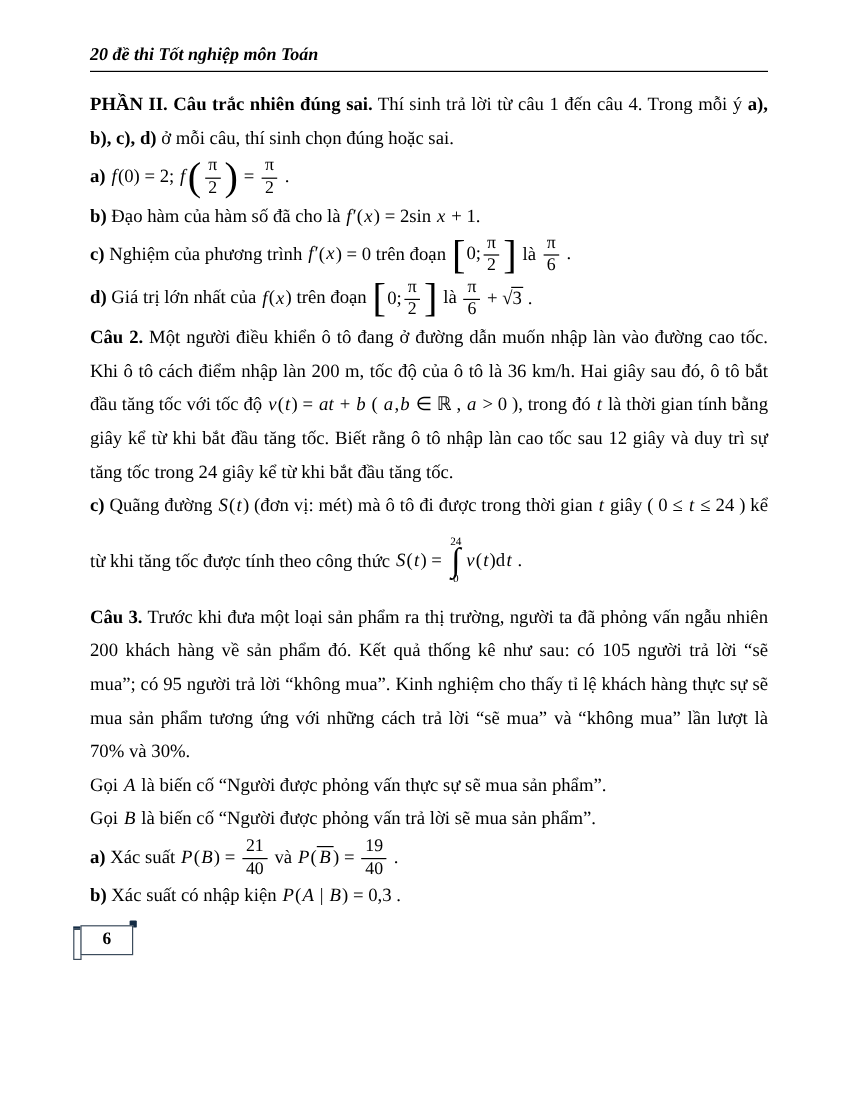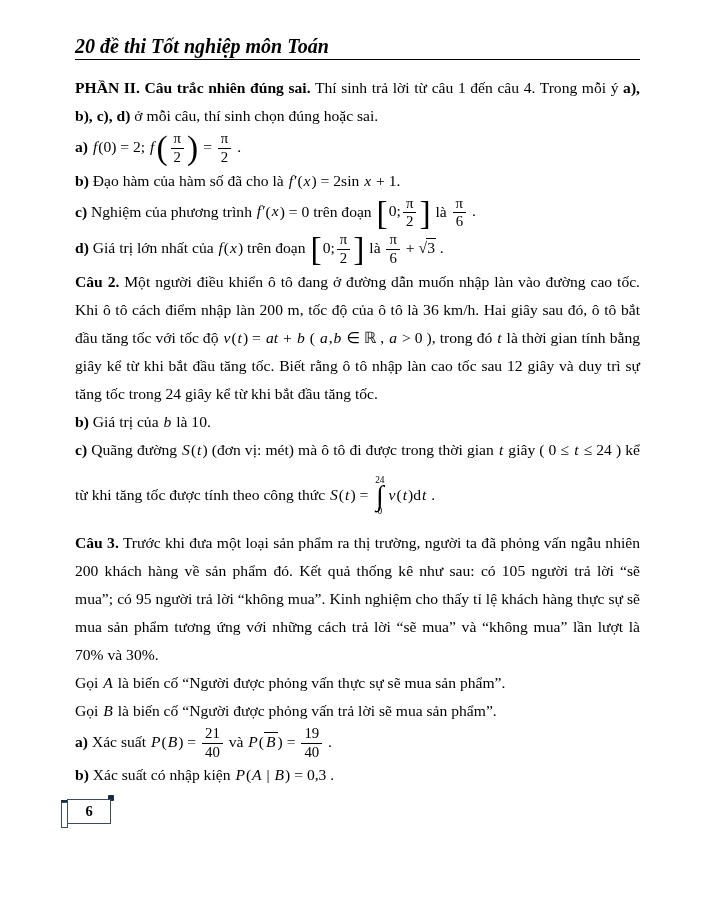--- a/index.html
+++ b/index.html
@@ -8,21 +8,21 @@
     width:714px; height:924px;
     background:#ffffff;
     font-family:"Liberation Serif", serif;
     color:#000;
     box-sizing:border-box;
     overflow:hidden;
   }
   .doc-header { padding:36px 74px 0 75px; }
   .doc-header .title {
     font-weight:bold; font-style:italic;
-    font-size:20px; line-height:20px;
+    font-size:15px; line-height:20px;
     padding-bottom:3px;
     border-bottom:1.7px solid #000;
   }
   main { padding:14px 74px 0 75px; font-size:15.6px; }
   p.para { margin:0; line-height:28px; text-align:justify; }
   p.mline { text-align:left; }
   b { font-weight:bold; }
 
   
   .m { white-space:nowrap; }
@@ -91,21 +91,20 @@
 
     <p class="para"><b>b)</b><span> Đạo hàm của hàm số đã cho là </span><span class="m"><span class="mi">f′</span><span class="mr">(</span><span class="mi">x</span><span class="mr">) = 2sin </span><span class="mi">x</span><span class="mr"> + 1.</span></span></p>
 
     <p class="para"><b>c)</b><span> Nghiệm của phương trình </span><span class="m"><span class="mi">f′</span><span class="mr">(</span><span class="mi">x</span><span class="mr">) = 0</span></span><span> trên đoạn </span><span class="m"><span class="mbig">[</span><span class="mr">0;</span><span class="mfrac"><span class="mnum">π</span><span class="mden">2</span></span><span class="mbig">]</span></span><span> là </span><span class="m"><span class="mfrac"><span class="mnum">π</span><span class="mden">6</span></span><span class="mr"> .</span></span></p>
 
     <p class="para"><b>d)</b><span> Giá trị lớn nhất của </span><span class="m"><span class="mi">f</span><span class="mr">(</span><span class="mi">x</span><span class="mr">)</span></span><span> trên đoạn </span><span class="m"><span class="mbig">[</span><span class="mr">0;</span><span class="mfrac"><span class="mnum">π</span><span class="mden">2</span></span><span class="mbig">]</span></span><span> là </span><span class="m"><span class="mfrac"><span class="mnum">π</span><span class="mden">6</span></span><span class="mr"> + </span><span class="msqrt"><span class="radsym">√</span><span class="radbody">3</span></span><span class="mr"> .</span></span></p>
 
     <p class="para"><b>Câu 2.</b><span> Một người điều khiển ô tô đang ở đường dẫn muốn nhập làn vào đường cao tốc. Khi ô tô cách điểm nhập làn 200 m, tốc độ của ô tô là 36 km/h. Hai giây sau đó, ô tô bắt đầu tăng tốc với tốc độ </span><span class="m"><span class="mi">v</span><span class="mr">(</span><span class="mi">t</span><span class="mr">) = </span><span class="mi">at</span><span class="mr"> + </span><span class="mi">b</span><span class="mr"> ( </span><span class="mi">a</span><span class="mr">,</span><span class="mi">b</span><span class="mr"> ∈ ℝ , </span><span class="mi">a</span><span class="mr"> &gt; 0 ),</span></span><span> trong đó </span><span class="m"><span class="mi">t</span></span><span> là thời gian tính bằng giây kể từ khi bắt đầu tăng tốc. Biết rằng ô tô nhập làn cao tốc sau 12 giây và duy trì sự tăng tốc trong 24 giây kể từ khi bắt đầu tăng tốc.</span></p>
 
 
-    <p class="para"><b>b)</b><span> Giá trị của </span><span class="m"><span class="mi">b</span></span><span> là 10.</span></p>
 
     <p class="para"><b>c)</b><span> Quãng đường </span><span class="m"><span class="mi">S</span><span class="mr">(</span><span class="mi">t</span><span class="mr">)</span></span><span> (đơn vị: mét) mà ô tô đi được trong thời gian </span><span class="m"><span class="mi">t</span></span><span> giây </span><span class="m"><span class="mr">( 0 ≤ </span><span class="mi">t</span><span class="mr"> ≤ 24 )</span></span><span> kể từ khi tăng tốc được tính theo công thức </span><span class="m"><span class="mi">S</span><span class="mr">(</span><span class="mi">t</span><span class="mr">) = </span><span class="mint">
             <span class="ilim">24</span>
             <span class="isym">∫</span>
             <span class="ilim">0</span>
           </span><span class="mi">v</span><span class="mr">(</span><span class="mi">t</span><span class="mr">)d</span><span class="mi">t</span><span class="mr"> .</span></span></p>
 
 
     <p class="para"><b>Câu 3.</b><span> Trước khi đưa một loại sản phẩm ra thị trường, người ta đã phỏng vấn ngẫu nhiên 200 khách hàng về sản phẩm đó. Kết quả thống kê như sau: có 105 người trả lời “sẽ mua”; có 95 người trả lời “không mua”. Kinh nghiệm cho thấy tỉ lệ khách hàng thực sự sẽ mua sản phẩm tương ứng với những cách trả lời “sẽ mua” và “không mua” lần lượt là 70% và 30%.</span></p>
 

